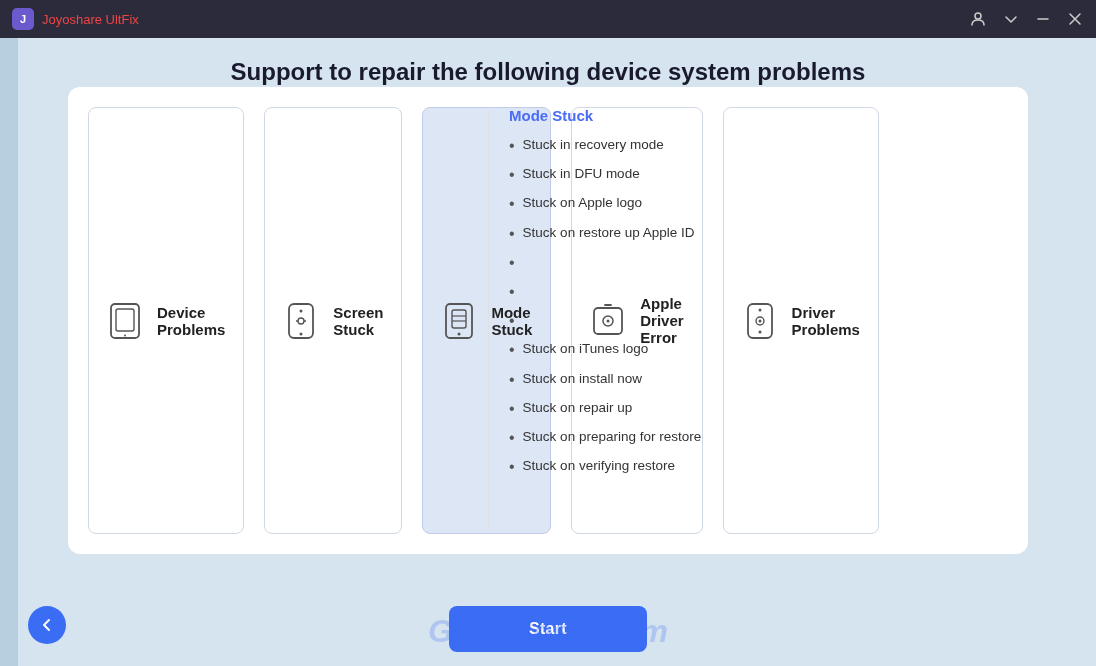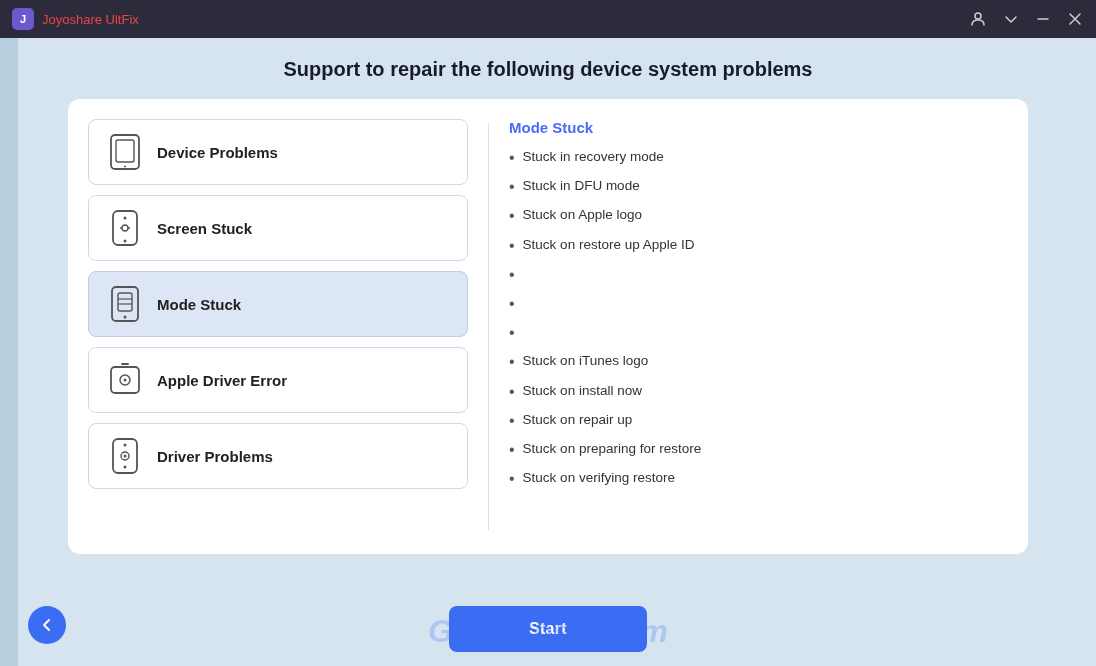--- a/index.html
+++ b/index.html
@@ -71,46 +71,45 @@
     .left-nav {
       position: absolute;
       left: 0;
       top: 0;
       width: 18px;
       height: 100%;
       background: #b8cfe0;
     }
 
     .page-title {
-      font-size: 20px;
+      font-size: 24px;
       font-weight: 700;
       color: #1a1a2e;
-      margin-bottom: 18px;
+      margin-bottom: 1px;
       text-align: center;
     }
 
     
     .card {
       background: white;
       border-radius: 12px;
       width: 100%;
       max-width: 960px;
       flex: 1;
       display: flex;
       flex-direction: row;
       overflow: hidden;
       padding: 20px;
       gap: 20px;
     }
 
     
     .categories {
       display: flex;
-      flex-direction: column;
-      gap: 10px;
+      gap: 20px;
       width: 380px;
       flex-shrink: 0;
     }
 
     .category-item {
       border: 1.5px solid #d0d8e4;
       border-radius: 8px;
       padding: 14px 18px;
       display: flex;
       align-items: center;

